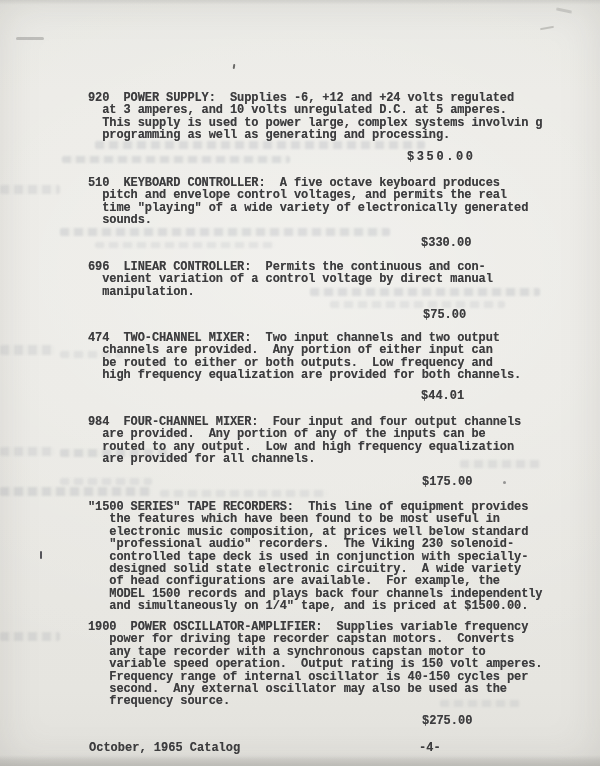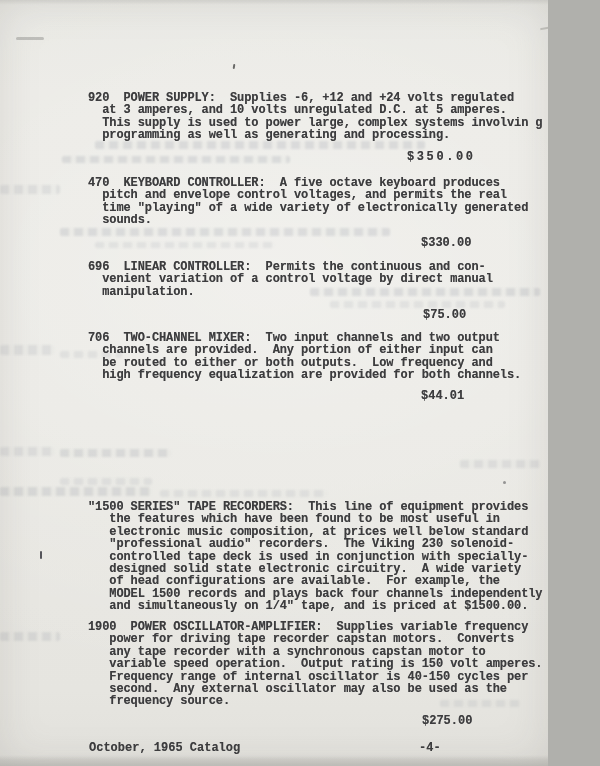--- a/index.html
+++ b/index.html
@@ -3,21 +3,21 @@
 <meta charset="utf-8">
 <style>
   html, body { margin: 0; padding: 0; }
   body {
     width: 600px; height: 766px;
     background: #b0b0ac;
     font-family: "Liberation Mono", "DejaVu Sans Mono", monospace;
   }
   .scan {
     position: relative;
-    width: 548px; height: 766px;
+    width: 600px; height: 766px;
     overflow: hidden;
     background:
       radial-gradient(ellipse 900px 600px at 50% 35%, rgba(255,255,255,0.35), rgba(255,255,255,0) 70%),
       linear-gradient(180deg, #e7e7e2 0%, #eae9e4 12%, #e9e8e3 55%, #e6e5e0 90%, #e2e1dc 100%);
   }
   
   .edge-top {
     position: absolute; left: 0; top: 0; width: 600px; height: 5px;
     background: linear-gradient(180deg, rgba(60,60,58,0.10), rgba(60,60,58,0));
   }
@@ -110,42 +110,49 @@
   <div class="content" id="sections-root">
     <section class="catalog-section" style="top: 92px; left: 88px;">
       <pre class="section-text">920  POWER SUPPLY:  Supplies -6, +12 and +24 volts regulated
   at 3 amperes, and 10 volts unregulated D.C. at 5 amperes.
   This supply is used to power large, complex systems involvin g
   programming as well as generating and processing.</pre>
       <div class="price-line spaced" style="top: 59px; left: 308px; margin-left: 11px;">$350.00</div>
     </section>
 
     <section class="catalog-section" style="top: 177px; left: 88px;">
-      <pre class="section-text">470  KEYBOARD CONTROLLER:  A five octave keyboard produces
+      <pre class="section-text">510  KEYBOARD CONTROLLER:  A five octave keyboard produces
   pitch and envelope control voltages, and permits the real
   time "playing" of a wide variety of electronically generated
   sounds.</pre>
       <div class="price-line" style="top: 60px; left: 333px; text-align: center;">$330.00</div>
     </section>
 
     <section class="catalog-section" style="top: 261px; left: 88px;">
       <pre class="section-text">696  LINEAR CONTROLLER:  Permits the continuous and con-
   venient variation of a control voltage by direct manual
   manipulation.</pre>
       <div class="price-line" style="top: 48px; left: 335px;">$75.00</div>
     </section>
 
     <section class="catalog-section" style="top: 332px; left: 88px;">
-      <pre class="section-text">706  TWO-CHANNEL MIXER:  Two input channels and two output
+      <pre class="section-text">474  TWO-CHANNEL MIXER:  Two input channels and two output
   channels are provided.  Any portion of either input can
   be routed to either or both outputs.  Low frequency and
   high frequency equalization are provided for both channels.</pre>
       <div class="price-line" style="top: 58px; left: 333px;">$44.01</div>
     </section>
 
+    <section class="catalog-section" style="top: 416px; left: 88px;">
+      <pre class="section-text">984  FOUR-CHANNEL MIXER:  Four input and four output channels
+  are provided.  Any portion of any of the inputs can be
+  routed to any output.  Low and high frequency equalization
+  are provided for all channels.</pre>
+      <div class="price-line" style="top: 60px; left: 334px;">$175.00</div>
+    </section>
 
     <section class="catalog-section" style="top: 501px; left: 88px;">
       <pre class="section-text">"1500 SERIES" TAPE RECORDERS:  This line of equipment provides
    the features which have been found to be most useful in
    electronic music composition, at prices well below standard
    "professional audio" recorders.  The Viking 230 solenoid-
    controlled tape deck is used in conjunction with specially-
    designed solid state electronic circuitry.  A wide variety
    of head configurations are available.  For example, the
    MODEL 1500 records and plays back four channels independently

